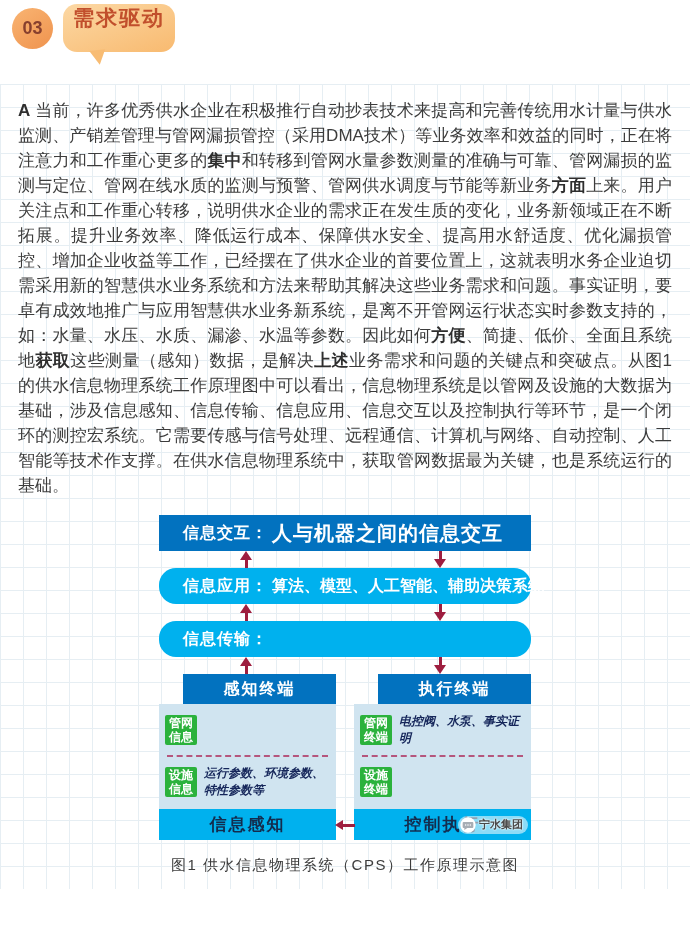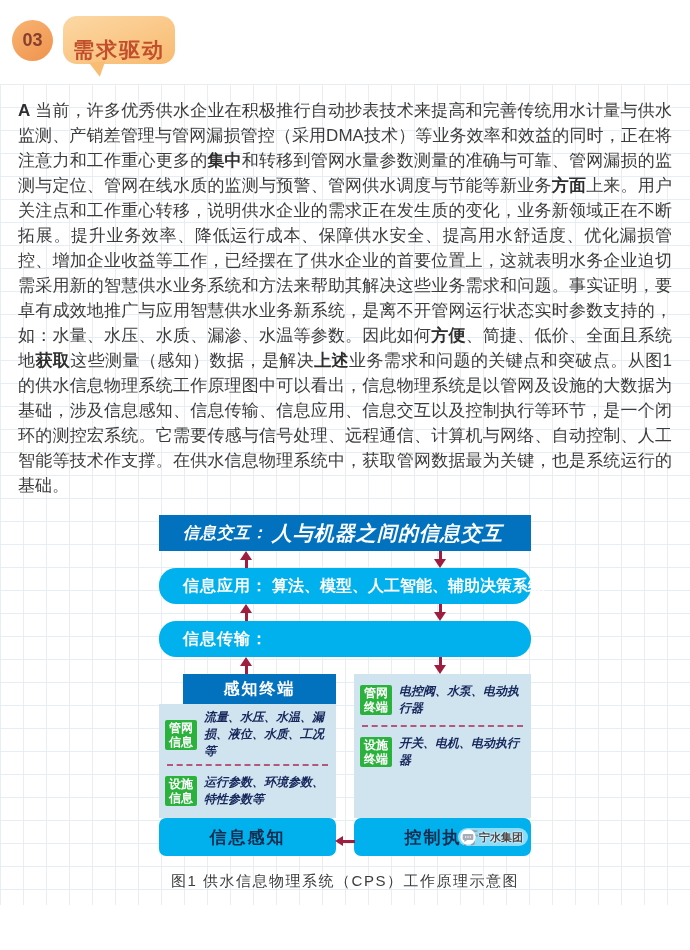--- a/index.html
+++ b/index.html
@@ -1,38 +1,38 @@
 <!DOCTYPE html>
 <html><head>
 <meta charset="utf-8">
 <style>
   html,body{margin:0;padding:0;background:#fff;}
   .page{position:relative;width:690px;height:950px;background:#ffffff;overflow:hidden;
         font-family:"Liberation Sans","DejaVu Sans",sans-serif;}
   
   .header{position:relative;height:84px;background:#fff;}
-  .num-circle{position:absolute;left:12px;top:20px;width:41px;height:41px;border-radius:50%;
+  .num-circle{position:absolute;left:12px;top:8px;width:41px;height:41px;border-radius:50%;
       background:linear-gradient(145deg,#f9b472,#ef934e);display:flex;align-items:center;justify-content:center;
       font-size:18px;font-weight:bold;color:#87402e;}
-  .bubble{position:absolute;left:63px;top:16px;width:112px;height:48px;border-radius:14px;
-      background:linear-gradient(160deg,#fcd8a4,#f8ba70);display:flex;align-items:flex-end;justify-content:center;}
+  .bubble{position:absolute;left:63px;top:4px;width:112px;height:48px;border-radius:14px;
+      background:linear-gradient(160deg,#fcd8a4,#f8ba70);display:flex;align-items:flex-start;justify-content:center;}
   .bubble-text{font-size:21px;font-weight:bold;color:#c14f2c;letter-spacing:2px;}
   .bubble-tail{position:absolute;left:27px;bottom:-13px;width:0;height:0;
       border-left:9px solid transparent;border-right:7px solid transparent;border-top:15px solid #f8bc73;
       transform:rotate(-6deg);}
   
   .grid-area{position:relative;width:690px;box-sizing:border-box;padding:14px 18px 14px 18px;
       background-image:linear-gradient(#e6eef3 1px,transparent 1px),linear-gradient(90deg,#e6eef3 1px,transparent 1px);
       background-size:23px 23px;background-position:0 0;}
   .para{margin:0;font-size:17px;line-height:25px;text-align:justify;color:#3c3c3c;}
   .para .b{font-weight:bold;color:#2e2e2e;}
   
   .diagram{width:372px;margin:17px auto 0;position:relative;}
   .bar{height:36px;display:flex;align-items:center;padding-left:24px;box-sizing:border-box;color:#fff;}
-  .bar.dark{background:#0272bf;font-style:italic;}
+  .bar.dark{background:#0272bf;}
   .bar.light{background:#00b1ee;border-radius:17px;}
   .bar-label{font-size:16px;font-weight:bold;letter-spacing:1px;white-space:nowrap;}
   .bar-desc{font-size:16px;font-weight:bold;margin-left:4px;white-space:nowrap;}
   .bar-desc.lg{font-size:20px;letter-spacing:1px;}
   .gap{position:relative;height:17px;}
   .v-arrow{position:absolute;top:0;bottom:0;width:14px;display:flex;flex-direction:column;align-items:center;}
   .v-arrow .stem{width:3px;flex:1;background:#9e1e3f;}
   .head-up{width:0;height:0;border-left:6px solid transparent;border-right:6px solid transparent;
       border-bottom:9px solid #9e1e3f;}
   .head-down{width:0;height:0;border-left:6px solid transparent;border-right:6px solid transparent;
@@ -43,22 +43,22 @@
   .terminal{flex:1;display:flex;flex-direction:column;}
   .t-header{height:30px;background:#0272bf;color:#fff;font-size:16px;font-weight:bold;letter-spacing:2px;
       display:flex;align-items:center;justify-content:center;margin-left:24px;}
   .t-body{background:#d0e4f0;padding:5px 6px 6px 6px;flex:1;}
   .t-row{display:flex;align-items:center;gap:7px;min-height:42px;}
   .t-badge{width:32px;min-width:32px;background:#2bb23c;color:#fff;font-size:12px;line-height:14px;
       font-weight:bold;text-align:center;padding:1px 0;border-radius:2px;}
   .t-text{font-family:"DejaVu Serif","Liberation Serif",serif;font-style:italic;font-weight:bold;
       font-size:12px;line-height:17px;color:#15265a;}
   .t-divider{border:none;border-top:2px dashed #b5567d;margin:4px 2px;}
-  .t-footer{height:38px;background:#00b1ee;display:flex;align-items:center;justify-content:center;
-      font-size:17px;font-weight:bold;letter-spacing:2px;color:#132c4e;position:relative;border-radius:7px;}
+  .t-footer{height:31px;background:#00b1ee;display:flex;align-items:center;justify-content:center;
+      font-size:17px;font-weight:bold;letter-spacing:2px;color:#132c4e;position:relative;}
   .h-arrow{position:absolute;left:50%;margin-left:-10px;bottom:10px;width:20px;height:10px;
       display:flex;align-items:center;}
   .h-arrow .head{width:0;height:0;border-top:5px solid transparent;border-bottom:5px solid transparent;
       border-right:8px solid #9e1e3f;}
   .h-arrow .stem{flex:1;height:3px;background:#9e1e3f;}
   .watermark{position:absolute;right:3px;top:50%;transform:translateY(-50%);display:flex;align-items:center;
       gap:3px;background:rgba(255,255,255,0.55);border-radius:11px;padding:1px 5px 1px 2px;}
   .wm-text{font-size:11px;font-weight:bold;color:#4a4a4a;letter-spacing:0;
       text-shadow:0 0 2px #ffffff,0 0 2px #ffffff;}
   .wm-icon{width:16px;height:16px;display:block;}
@@ -133,52 +133,51 @@
       <div class="terminals">
 
         <div class="terminal">
           <div class="t-header">感知终端</div>
           <div class="t-body">
             <div class="t-row">
               <div class="t-badge">
                 <div>管网</div>
                 <div>信息</div>
               </div>
-              <div class="t-text">流量、水压、水温、漏损、液位、水质、工况等</div>
             </div>
             <hr class="t-divider">
             <div class="t-row">
               <div class="t-badge">
                 <div>设施</div>
                 <div>信息</div>
               </div>
               <div class="t-text">运行参数、环境参数、特性参数等</div>
             </div>
           </div>
           <div class="t-footer">
             <span>信息感知</span>
           </div>
         </div>
 
         <div class="terminal">
+          <div class="t-header">执行终端</div>
           <div class="t-body">
             <div class="t-row">
               <div class="t-badge">
                 <div>管网</div>
                 <div>终端</div>
               </div>
-              <div class="t-text">电控阀、水泵、电动执行器</div>
+              <div class="t-text">电控阀、水泵、事实证明</div>
             </div>
             <hr class="t-divider">
             <div class="t-row">
               <div class="t-badge">
                 <div>设施</div>
                 <div>终端</div>
               </div>
-              <div class="t-text">开关、电机、电动执行器</div>
             </div>
           </div>
           <div class="t-footer">
             <span>控制执行</span>
             <div class="watermark">
               <svg class="wm-icon" viewBox="0 0 24 24">
                 <circle cx="12" cy="12" r="11.5" fill="#ffffff"></circle>
                 <path d="M5.5 7.5 h13 a1.5 1.5 0 0 1 1.5 1.5 v6 a1.5 1.5 0 0 1 -1.5 1.5 H11 l-4.5 3 v-3 h-1 A1.5 1.5 0 0 1 4 15 V9 a1.5 1.5 0 0 1 1.5 -1.5 z" fill="#a7adb4"></path>
                 <circle cx="8.5" cy="12" r="1.1" fill="#ffffff"></circle>
                 <circle cx="12" cy="12" r="1.1" fill="#ffffff"></circle>

